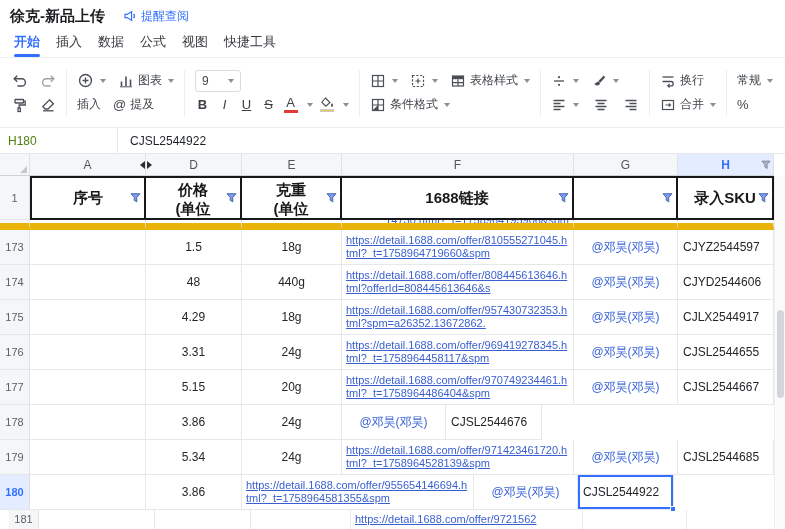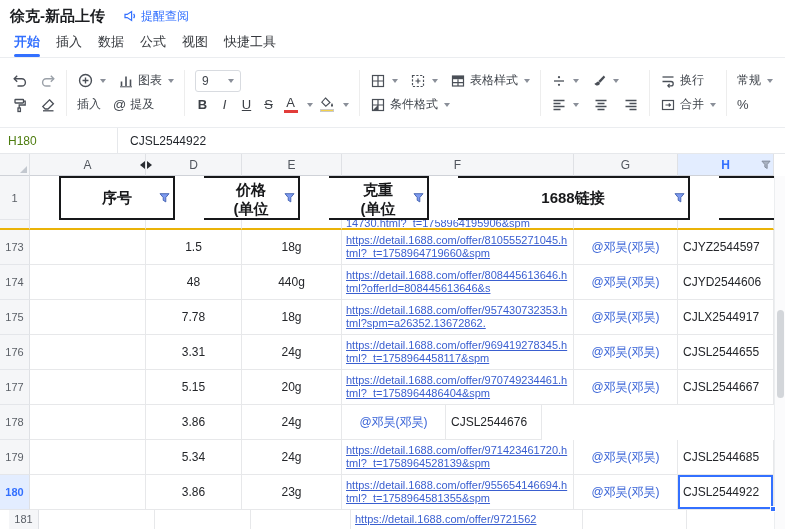--- a/index.html
+++ b/index.html
@@ -53,38 +53,38 @@
   .tri-l { width:0;height:0;border-top:4px solid transparent;border-bottom:4px solid transparent;border-right:5px solid #2b2e33; }
   .tri-r { width:0;height:0;border-top:4px solid transparent;border-bottom:4px solid transparent;border-left:5px solid #2b2e33; }
   .ch-funnel { position:absolute; right:2px; top:50%; transform:translateY(-50%); }
 
   .rh { background:#f5f6f8; border-right:1px solid #dfe1e5; border-bottom:1px solid #e4e6ea;
     display:flex; align-items:center; justify-content:center; font-size:11px; color:#5a5f66; cursor:pointer; overflow:hidden; }
   .rh.hl { background:#e3edff; color:#3370ff; font-weight:700; }
 
   .hrow { display:flex; height:44px; }
   .hcell { background:#fff; border:2px solid #17181a; border-left:none; display:flex; align-items:center; justify-content:center;
-    font-size:15px; font-weight:700; color:#17181a; position:relative; overflow:hidden; cursor:cell;margin-left:29px; }
+    font-size:15px; font-weight:700; color:#17181a; position:relative; overflow:hidden; cursor:cell; }
   .hcell.first { border-left:2px solid #17181a; }
   .two { flex-direction:column; justify-content:flex-start; line-height:19px; padding-top:2px; }
   .funnel { position:absolute; right:3px; top:50%; transform:translateY(-50%); }
 
   .g-row { display:flex; height:35px; }
   .dcell { background:#fff; border-right:1px solid #e7e8ea; border-bottom:1px solid #e7e8ea; display:flex; align-items:center;
     justify-content:center; font-size:12px; color:#24262a; position:relative; overflow:hidden; cursor:cell; }
   .cell-f { justify-content:flex-start; }
   .link { font-size:11px; line-height:13px; color:#3a5fd0; text-decoration:underline; word-break:break-all;
     display:block; padding:0 4px; max-height:26px; overflow:hidden; cursor:pointer; }
   .mention-text { color:#3c66d8; font-size:12px; cursor:pointer; }
   .cell-h { justify-content:flex-start; padding-left:5px; }
   .sel { box-shadow:inset 0 0 0 2px #3370ff; overflow:visible; z-index:3; }
   .fill-handle { position:absolute; right:-3px; bottom:-3px; width:6px; height:6px; background:#3370ff; border:1px solid #fff; z-index:5; }
 
   .p-row-top { display:flex; height:10px; }
-  .p-row-top .dcell, .p-row-top .rh { border-bottom:2px solid #eab308; }
+  .p-row-top .dcell, .p-row-top .rh { border-bottom:7px solid #eab308;justify-content:flex-end; }
   .p-frag { margin-top:-2px; }
   .p-row-bottom { display:flex; height:19px;margin-left:9px; }
   .p-row-bottom .dcell { border-bottom:none; align-items:flex-start; }
   .p-row-bottom .link { padding-top:3px; max-height:19px; }
   .p-row-bottom .rh { align-items:flex-start; padding-top:3px; border-bottom:none; }
 
   .vscroll { position:absolute; top:22px; right:0; width:11px; bottom:0; background:#fbfbfc; border-left:1px solid #eceef0; }
   .vthumb { position:absolute; left:2px; top:38%; width:7px; height:88px; background:#d3d6da; border-radius:4px; cursor:grab; }
 
   svg { display:block; flex:none; }
@@ -432,21 +432,21 @@
         <a class="link">https://detail.1688.com/offer/808445613646.html?offerId=808445613646&amp;s</a>
       </div>
     <div class="dcell c-g">
         <span class="mention-text">@邓昊(邓昊)</span>
       </div>
     <div class="dcell c-h cell-h">CJYD2544606</div>
   </div>
   <div class="g-row">
     <div class="rh c-rh">175</div>
     <div class="dcell c-a"></div>
-    <div class="dcell c-d">7.78</div>
+    <div class="dcell c-d">4.29</div>
     <div class="dcell c-e">18g</div>
     <div class="dcell c-f cell-f">
         <a class="link">https://detail.1688.com/offer/957430732353.html?spm=a26352.13672862.</a>
       </div>
     <div class="dcell c-g">
         <span class="mention-text">@邓昊(邓昊)</span>
       </div>
     <div class="dcell c-h cell-h">CJLX2544917</div>
   </div>
   <div class="g-row">
@@ -495,21 +495,20 @@
       </div>
     <div class="dcell c-g">
         <span class="mention-text">@邓昊(邓昊)</span>
       </div>
     <div class="dcell c-h cell-h">CJSL2544685</div>
   </div>
   <div class="g-row">
     <div class="rh c-rh hl">180</div>
     <div class="dcell c-a"></div>
     <div class="dcell c-d">3.86</div>
-    <div class="dcell c-e">23g</div>
     <div class="dcell c-f cell-f">
         <a class="link">https://detail.1688.com/offer/955654146694.html?_t=1758964581355&amp;spm</a>
       </div>
     <div class="dcell c-g">
         <span class="mention-text">@邓昊(邓昊)</span>
       </div>
     <div class="dcell c-h cell-h sel">
       CJSL2544922<span class="fill-handle"></span>
     </div>
   </div>

